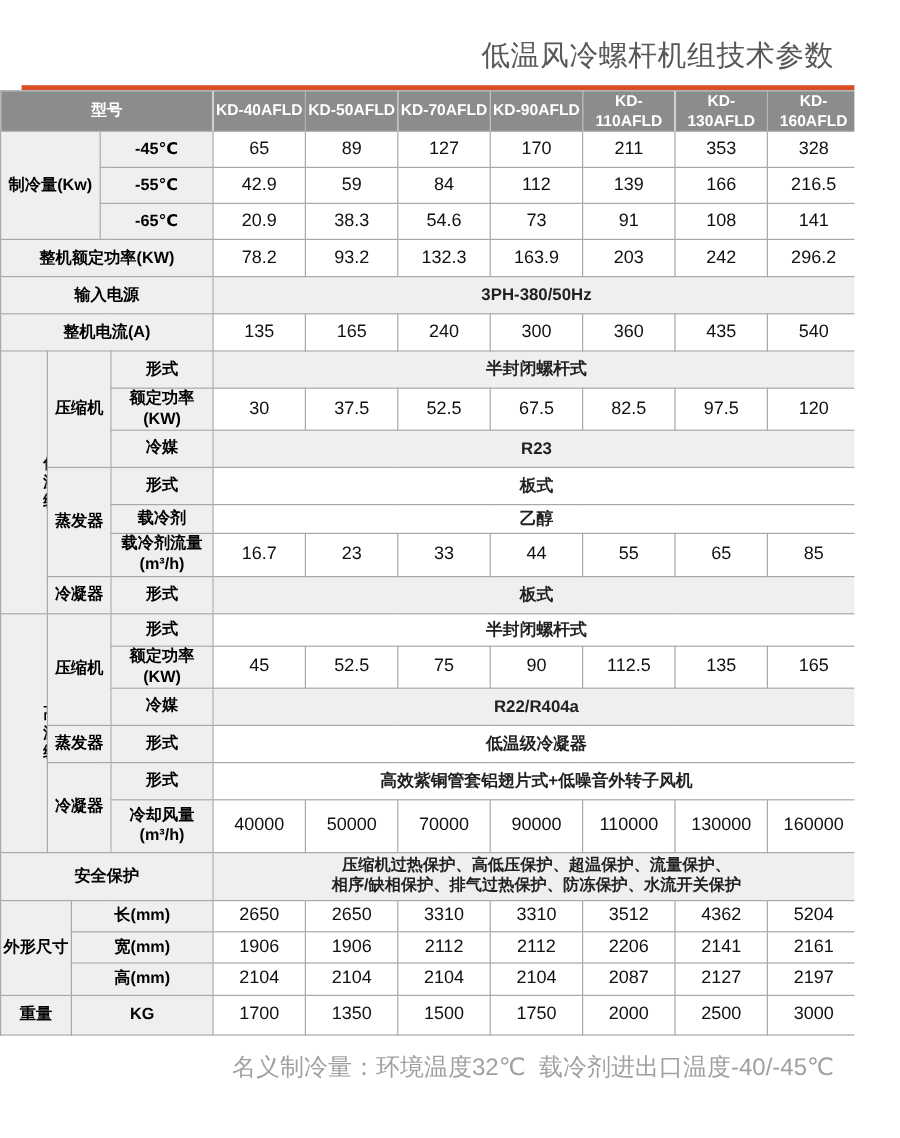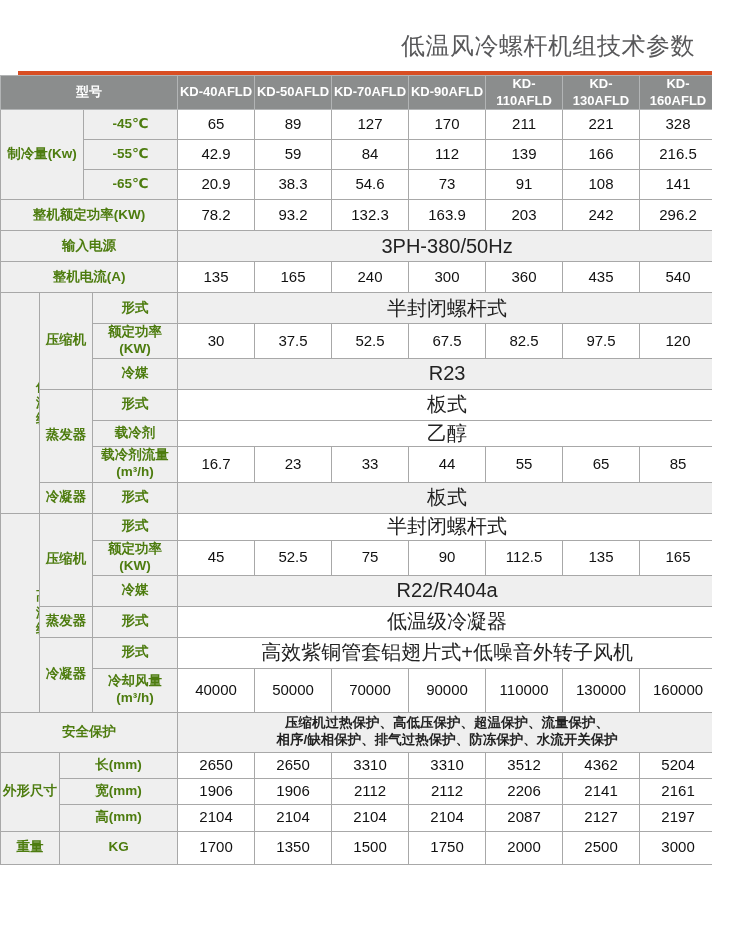--- a/index.html
+++ b/index.html
@@ -41,33 +41,33 @@
     color:#ffffff;
     border-color:#b2b4b5;
     font-size:13px;
     font-weight:700;
   }
   tr.thead td.val { background:#8b8d8d; color:#ffffff; font-size:13px; font-weight:700; }
   th.lbl {
     background:#efefef;
     font-weight:700;
     font-size:13.5px;
-    color:#4d7c0f;
+    color:#000000;
   }
   th.lbl.narrow { font-size:13px; letter-spacing:-0.5px;padding-left:35px; }
   td.val {
     background:#ffffff;
     font-size:15px;
     font-weight:400;
     color:#111111;
   }
   td.merged {
     background:#ffffff;
-    font-size:20px;
-    font-weight:400;
+    font-size:14px;
+    font-weight:700;
     color:#222222;
   }
   td.merged.gray { background:#efefef; }
   td.safety {
     background:#efefef;
     font-size:13.5px;
     font-weight:700;
     color:#222222;
     line-height:1.45;
   }
@@ -118,21 +118,21 @@
         </tr>
 
     <tr style="height:30px">
       <th class="lbl" colspan="3" rowspan="3">制冷量(Kw)</th>
       <th class="lbl" colspan="2">-45℃</th>
     <td class="val">65</td>
           <td class="val">89</td>
           <td class="val">127</td>
           <td class="val">170</td>
           <td class="val">211</td>
-          <td class="val">221</td>
+          <td class="val">353</td>
           <td class="val">328</td>
         </tr>
     <tr style="height:30px">
       <th class="lbl" colspan="2">-55℃</th>
     <td class="val">42.9</td>
           <td class="val">59</td>
           <td class="val">84</td>
           <td class="val">112</td>
           <td class="val">139</td>
           <td class="val">166</td>
@@ -310,15 +310,16 @@
           <td class="val">1500</td>
           <td class="val">1750</td>
           <td class="val">2000</td>
           <td class="val">2500</td>
           <td class="val">3000</td>
         </tr>
   </tbody>
     </table>
 
   <div class="footer">
+    <div class="footer-line">名义制冷量：环境温度32℃  载冷剂进出口温度-40/-45℃</div>
   </div>
 
 </div>
 
 </body></html>

